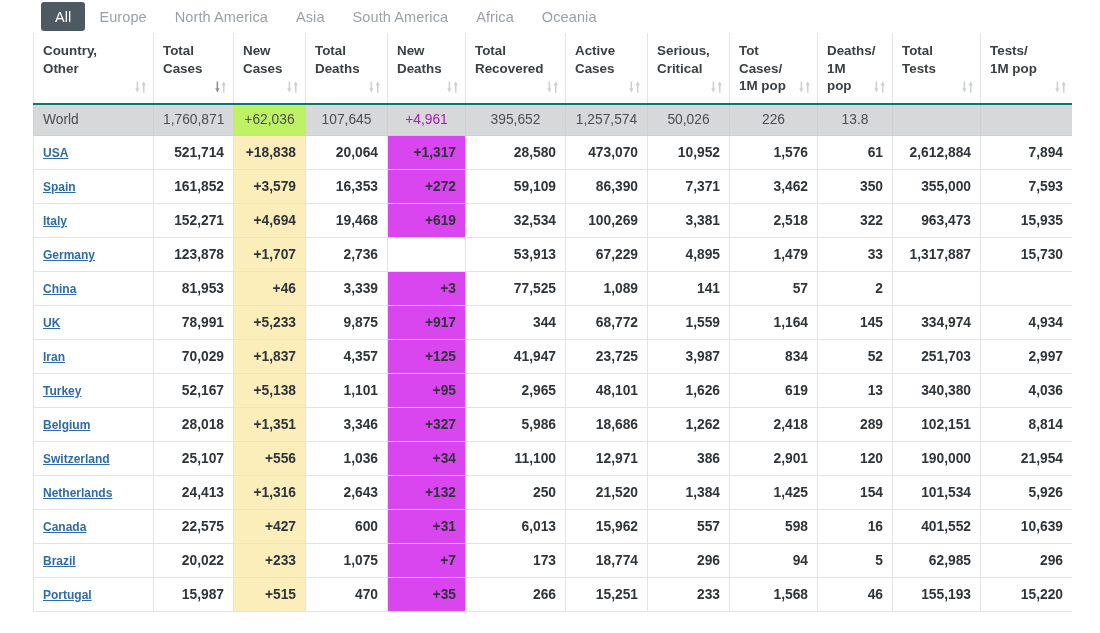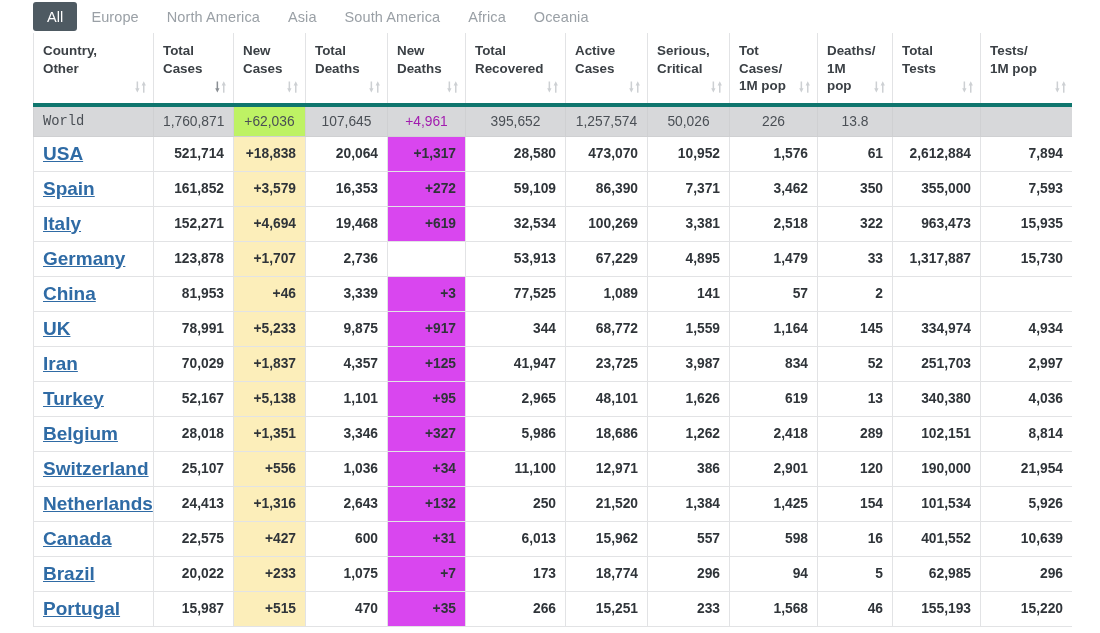--- a/index.html
+++ b/index.html
@@ -13,21 +13,21 @@
   #root {
     position: relative;
     width: 1100px; height: 633px;
     background: #ffffff;
     overflow: hidden;
   }
 
   
   .tabs {
     position: absolute;
-    left: 33px; top: 2px;
+    left: 41px; top: 2px;
     height: 29px;
     display: flex;
     align-items: stretch;
   }
   .tab {
     display: flex;
     align-items: center;
     justify-content: center;
     padding: 0 14px;
     font-size: 14.5px;
@@ -60,21 +60,21 @@
   }
   table.main th {
     background: #ffffff;
     color: #3b4045;
     font-weight: bold;
     font-size: 13.4px;
     text-align: left;
     vertical-align: top;
     padding: 9px 9px 8px 9px;
     border-left: 1px solid #e2e3e5;
-    border-bottom: 4px solid #0f766e;
+    border-bottom: 2px solid #0f766e;
     line-height: 1.32;
     position: relative;
   }
   table.main th:first-child { border-left: 1px solid #e2e3e5; }
 
   .th-inner {
     display: block;
     padding-right: 16px;
   }
   .sorticon {
@@ -98,37 +98,36 @@
     overflow: hidden;
   }
   table.main td.country {
     text-align: left;
     font-weight: normal;
   }
   table.main td.country a {
     color: #2f6ba5;
     text-decoration: underline;
     font-weight: bold;
-    font-size: 19px;
+    font-size: 12px;
     cursor: pointer;
   }
 
   tr.world td {
     background: #d7d8da;
     color: #4a4f55;
     font-weight: normal;
     font-size: 13.8px;
     border-color: #cfd0d2;
     height: 31px;
     text-align: center;
   }
   tr.world td.country {
     color: #4a4f55;
     font-weight: normal;
-    font-family: Liberation Mono, monospace;
   }
 
   td.newcases { background: #fceeba; }
   td.newdeaths {
     background: #d946ef;
     color: #ffffff;
   }
   td.newdeaths.empty { background: #ffffff; }
   tr.world td.newcases { background: #bef264; }
   tr.world td.newdeaths { background: #d7d8da; color: #a21caf; }

